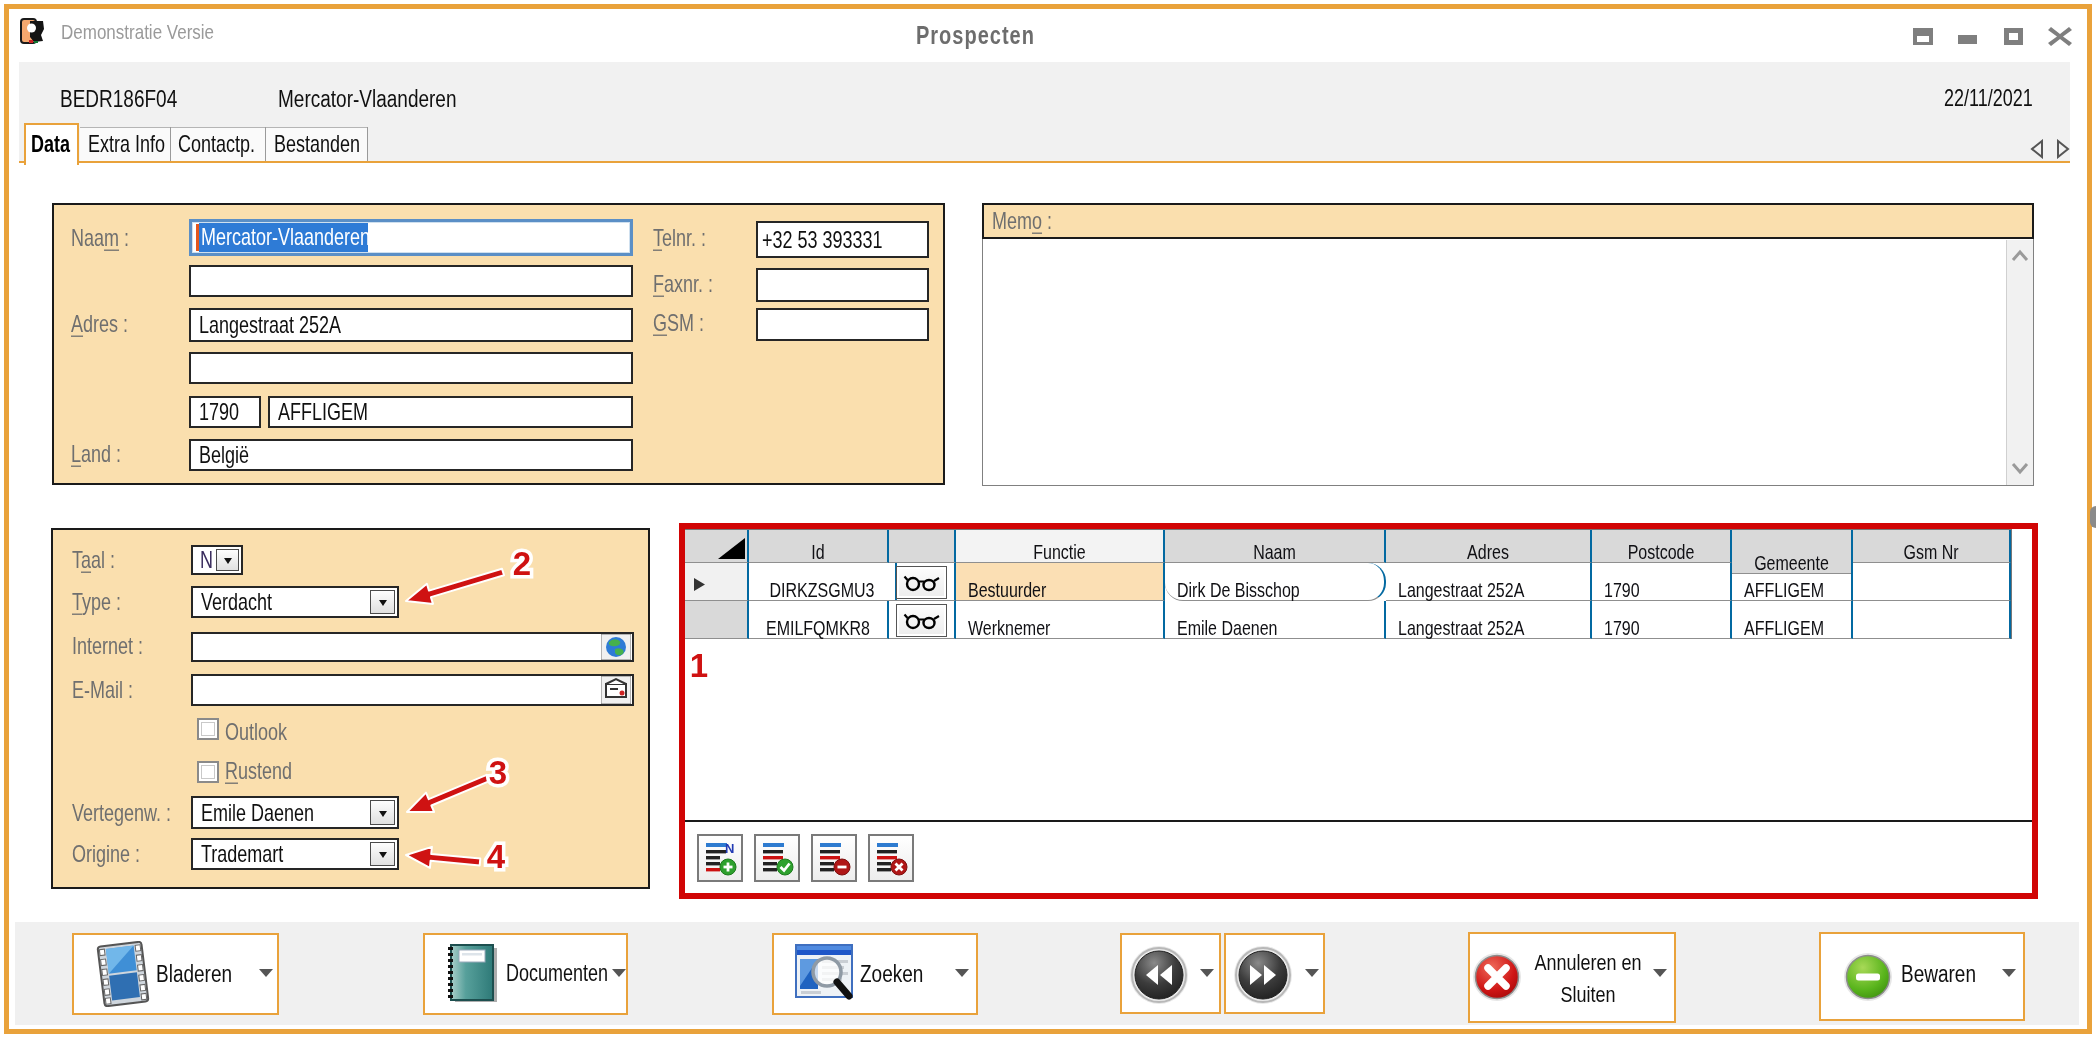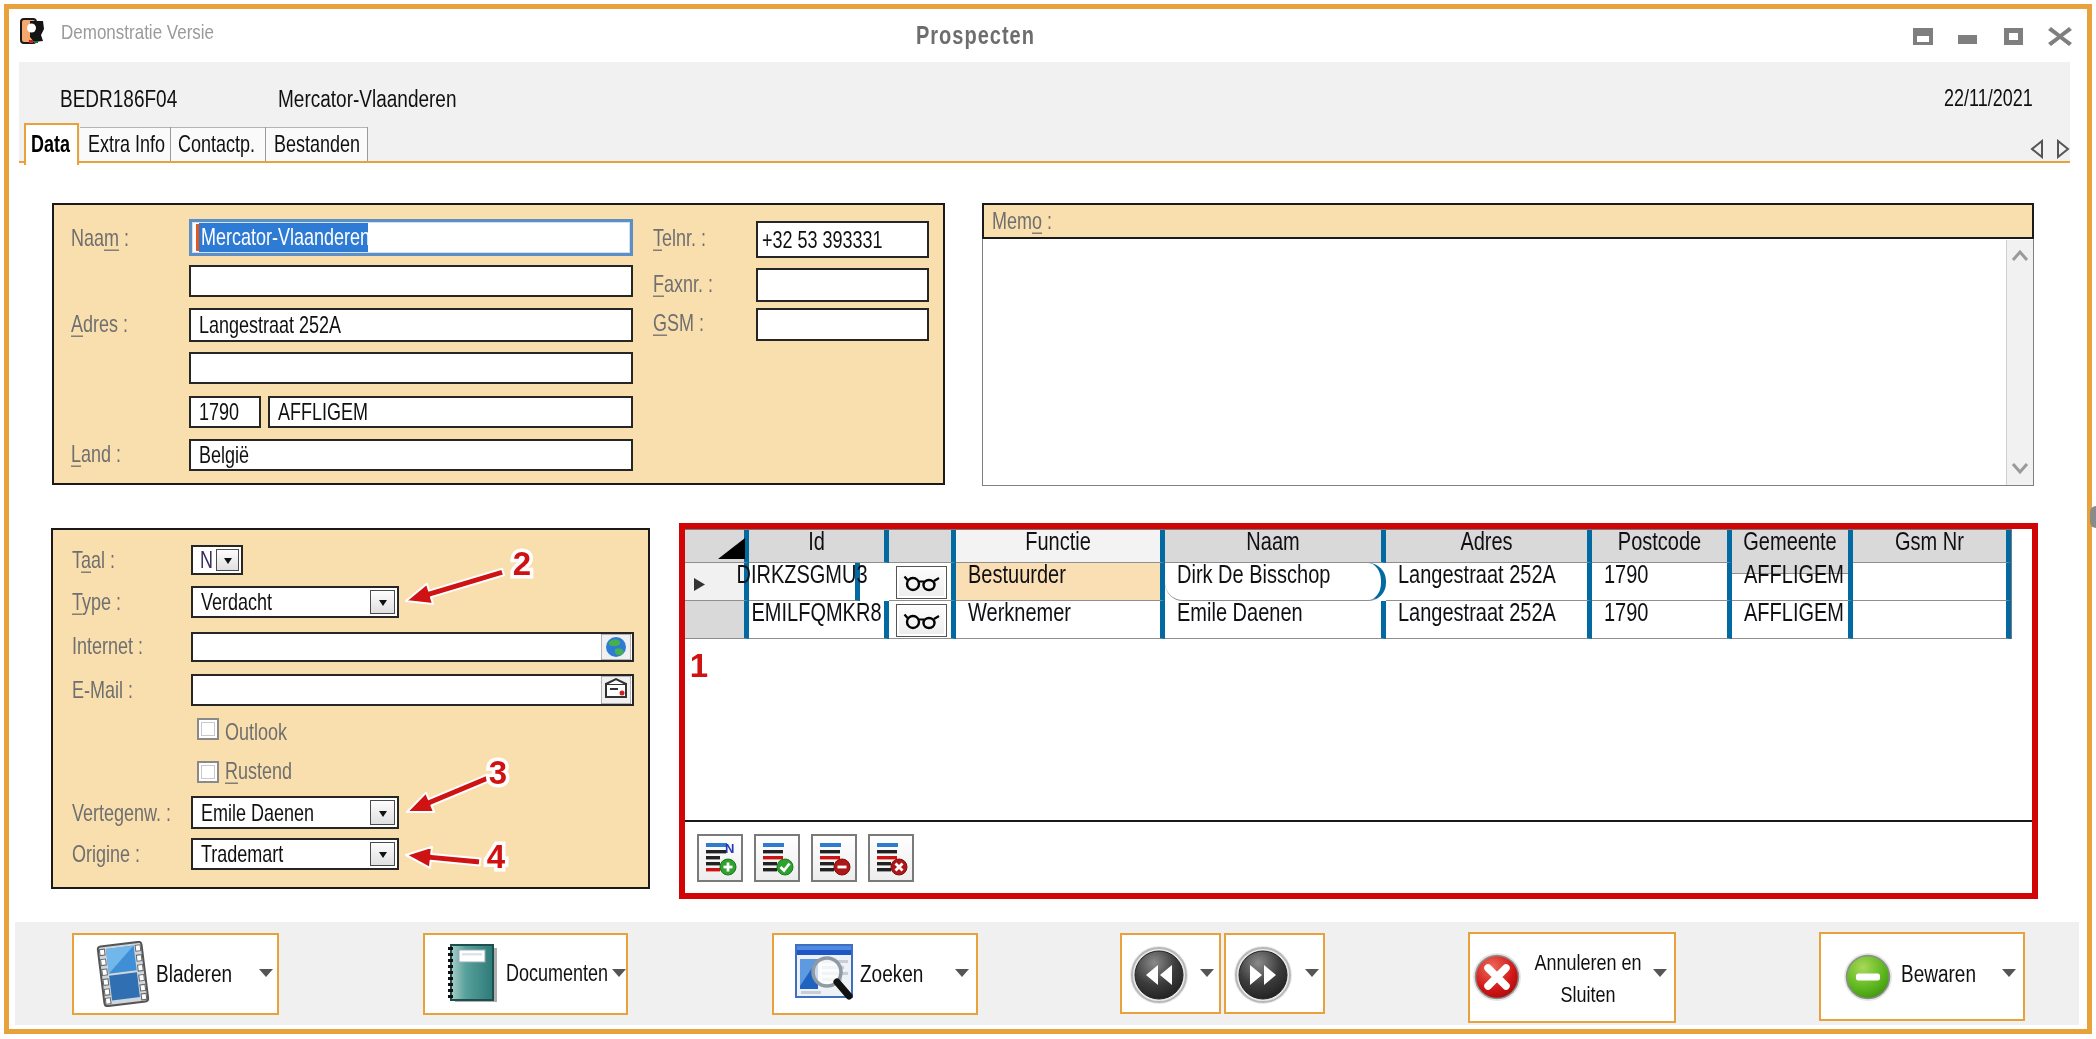--- a/index.html
+++ b/index.html
@@ -9,22 +9,22 @@
   .lbl{color:#6f6f6f;font-size:18px;white-space:nowrap;transform:scaleY(1.3);transform-origin:left center;line-height:21px;}
   .blk{color:#101010;font-size:18px;white-space:nowrap;transform:scaleY(1.3);transform-origin:left center;line-height:21px;}
   .fld{position:absolute;box-sizing:border-box;background:#fff;border:2px solid #262626;}
   .u{text-decoration:underline;text-underline-offset:3px;}
   .ddbtn{position:absolute;box-sizing:border-box;background:linear-gradient(#fdfdfd,#e0e0e0);
          border:1px solid #4a4a4a;}
   .ddbtn:after{content:"";position:absolute;left:50%;top:50%;transform:translate(-50%,-35%);
       border-left:4.5px solid transparent;border-right:4.5px solid transparent;border-top:6px solid #111;}
   .chev{position:absolute;width:0;height:0;border-left:7px solid transparent;
         border-right:7px solid transparent;border-top:8px solid #555;}
-  .cell{position:absolute;box-sizing:border-box;border-right:5px solid #0369a1;border-bottom:1px solid #8f8f8f;
-        font-size:20px;color:#101014;display:flex;align-items:flex-start;}
+  .cell{position:absolute;box-sizing:border-box;border-right:2px solid #0369a1;border-bottom:1px solid #8f8f8f;
+        font-size:16px;color:#101014;display:flex;align-items:flex-end;}
   .cell i{font-style:normal;display:inline-block;transform:scaleY(1.3);}
   .hcell{background:#d9d9d9;justify-content:center;}
 </style>
 </head>
 <body>
 
 <div class="abs" style="left:4px;top:4px;width:2088px;height:1030px;border:5px solid #e9a23b;background:#fff;"></div>
 <div class="abs" style="left:2090px;top:506px;width:6px;height:22px;background:#8a8a8a;border-radius:11px 0 0 11px;"></div>
 
 <div class="abs" style="left:20px;top:17px;width:25px;height:27px;">
@@ -191,21 +191,21 @@
     <i>Gsm Nr</i>
   </div>
 <svg class="abs" style="left:715px;top:536px;" width="32" height="24">
     <path d="M30 2 L30 23 L3 23 Z" fill="#000"></path>
   </svg>
 
 <div class="cell" style="left:685px;top:563px;width:64px;height:38px;background:#f1f1f1;"></div>
 <svg class="abs" style="left:693px;top:577px;" width="14" height="15">
     <path d="M1 1 L1 14 L12 7.5 Z" fill="#333"></path>
   </svg>
-<div class="cell" style="left:749px;top:563px;width:111px;height:38px;justify-content:center;">
+<div class="cell" style="left:749px;top:563px;width:148px;height:38px;justify-content:center;">
     <i>DIRKZSGMU3</i>
   </div>
 <div class="cell" style="left:889px;top:563px;width:67px;height:38px;"></div>
 <div class="cell" style="left:956px;top:563px;width:209px;height:38px;background:#fbdfb4;padding-left:12px;">
     <i>Bestuurder</i>
   </div>
 <div class="cell" style="left:1165px;top:563px;width:221px;height:38px;padding-left:12px;border-radius:18px;">
     <i>Dirk De Bisschop</i>
   </div>
 <div class="cell" style="left:1386px;top:563px;width:206px;height:38px;padding-left:12px;">

